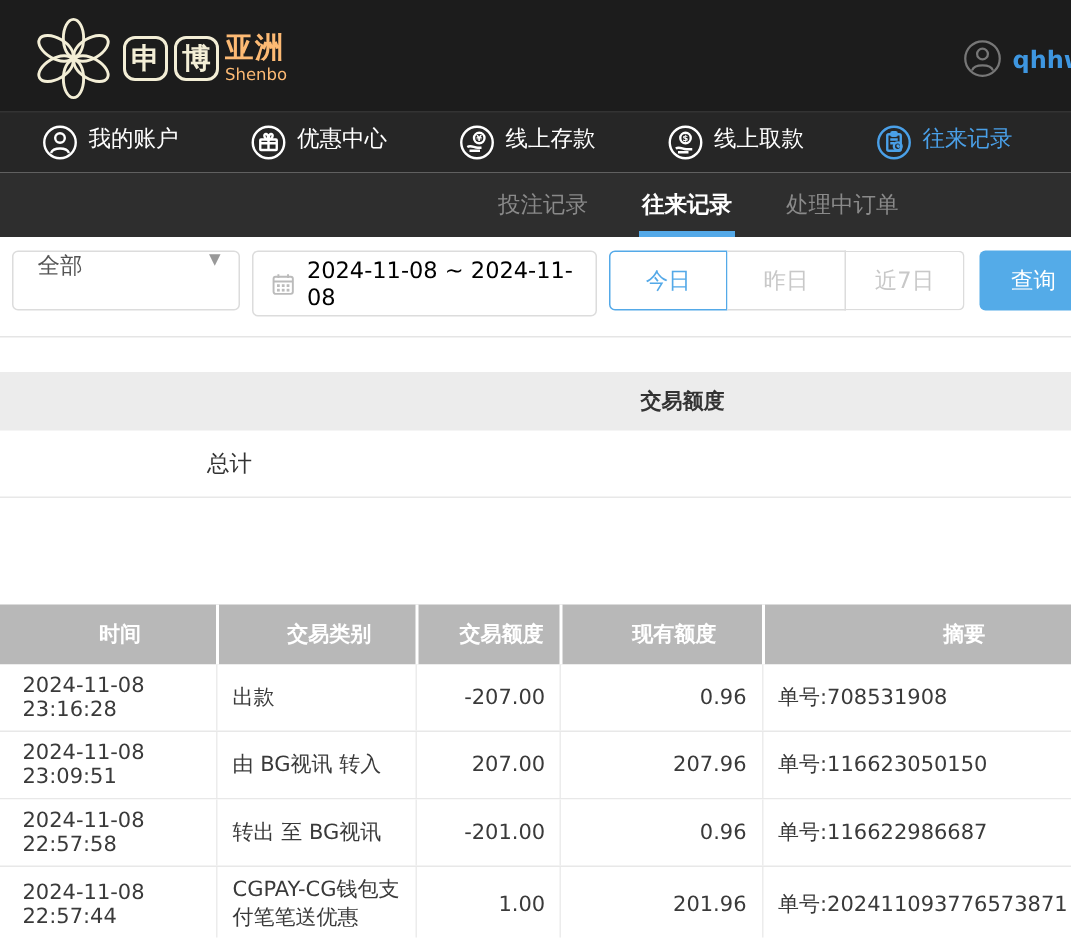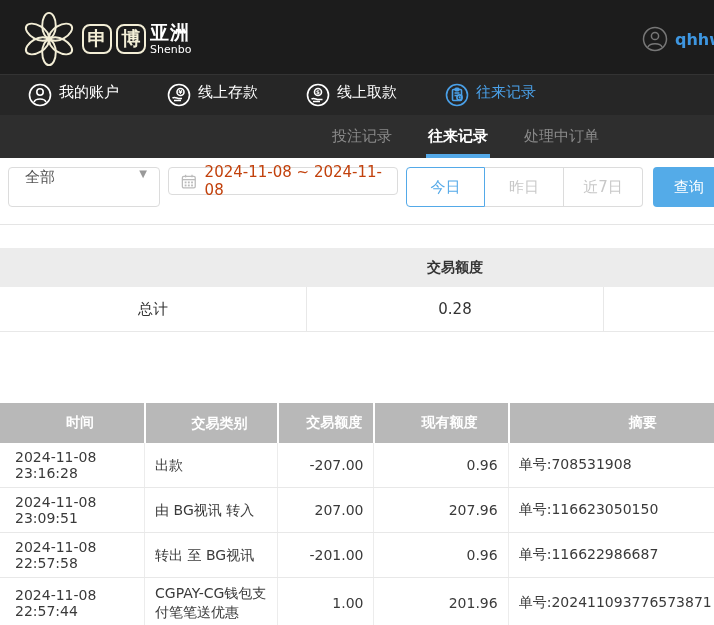--- a/index.html
+++ b/index.html
@@ -6,21 +6,21 @@
   html,body { width:714px; height:625px; overflow:hidden; }
   body { font-family:"DejaVu Sans","Liberation Sans",sans-serif; background:#fff; position:relative; }
 
   
   .top-header { position:relative; height:74px; background:#1c1c1c; }
   .logo-group { position:absolute; left:20px; top:10px; display:flex; align-items:center; }
   .logo-flower { width:58px; height:58px; }
   .logo-box { width:30px; height:30px; border:2px solid #f3eed6; border-radius:8px; color:#f3eed6;
               font-size:19px; font-weight:bold; display:flex; align-items:center; justify-content:center;
               margin-left:4px; }
-  .logo-region { margin-left:4px; color:#ffffff; line-height:1; }
+  .logo-region { margin-left:4px; color:#fdba74; line-height:1; }
   .logo-region .cn { font-size:19px; font-weight:bold; letter-spacing:1px; }
   .logo-region .en { font-size:11px; margin-top:2px; }
   .user-area { position:absolute; right:-10px; top:26px; display:flex; align-items:center; gap:7px; }
   .user-name { color:#3e96e0; font-size:16px; font-weight:bold; white-space:nowrap; }
 
   
   .nav-bar { height:41px; background:#262626; display:flex; align-items:center; padding-left:28px; gap:48px; border-top:1px solid #333; }
   .nav-item { display:flex; align-items:flex-start; gap:7px; color:#fff; font-size:15px; cursor:pointer; white-space:nowrap; flex:0 0 auto; }
   .nav-item.active { color:#4aa0e8; }
   .nav-icon { width:24px; height:24px; flex:0 0 auto; }
@@ -29,22 +29,22 @@
   .subnav { height:43px; background:#2e2e2e; display:flex; align-items:flex-start; padding-left:330px; gap:32px; }
   .subnav-tab { position:relative; height:43px; display:flex; align-items:center; color:#8a8a8a; font-size:15px; cursor:pointer; white-space:nowrap; padding:0 2px; }
   .subnav-tab.active { color:#fff; font-weight:bold; }
   .subnav-tab.active::after { content:""; position:absolute; left:0; right:0; bottom:0; height:4px; background:#54a9e8; }
 
   
   .filter-row { position:absolute; top:167px; left:0; width:714px; height:40px; }
   .select-box { position:absolute; left:8px; width:152px; height:40px; border:1px solid #dcdcdc; border-radius:4px;
                 display:flex; align-items:flex-start; padding:0 12px 0 16px; font-size:15px; color:#555; background:#fff; cursor:pointer; }
   .select-arrow { margin-left:auto; font-size:10px; color:#999; }
-  .date-box { position:absolute; left:168px; width:230px; height:28px; border:1px solid #dcdcdc; border-radius:4px;
-              display:flex; align-items:center; gap:8px; padding:0 12px; font-size:15px; color:#c2410c; background:#fff; cursor:pointer; }
+  .date-box { position:absolute; left:168px; width:230px; height:44px; border:1px solid #dcdcdc; border-radius:4px;
+              display:flex; align-items:center; gap:8px; padding:0 12px; font-size:15px; color:#000000; background:#fff; cursor:pointer; }
   .quick-group { position:absolute; left:406px; width:237px; height:40px; display:flex; }
   .quick-btn { width:79px; height:40px; background:#fff; border:1px solid #dcdcdc; font-size:15px; color:#c8c8c8;
                display:flex; align-items:center; justify-content:center; cursor:pointer; }
   .quick-btn:nth-child(1){ border-radius:4px 0 0 4px; }
   .quick-btn:nth-child(2){ border-left:none; }
   .quick-btn:nth-child(3){ border-left:none; border-radius:0 4px 4px 0; }
   .quick-btn.active { border:1px solid #54a9e8; color:#54a9e8; }
   .search-btn { position:absolute; left:653px; width:72px; height:40px; background:#54abe8; color:#fff; border:none;
                 border-radius:4px; font-size:15px; cursor:pointer; }
 
@@ -111,20 +111,30 @@
     <svg class="nav-icon" viewBox="0 0 24 24">
       <circle class="icon-stroke" cx="12" cy="12" r="10.5"></circle>
       <circle class="icon-stroke" cx="12" cy="9" r="3.2"></circle>
       <path class="icon-stroke" d="M6 19 C7.5 15 16.5 15 18 19"></path>
     </svg>
     <span>我的账户</span>
   </div>
   <div class="nav-item">
     <svg class="nav-icon" viewBox="0 0 24 24">
       <circle class="icon-stroke" cx="12" cy="12" r="10.5"></circle>
+      <rect class="icon-stroke" x="6.5" y="10" width="11" height="7" rx="0.5"></rect>
+      <line class="icon-stroke" x1="6.5" y1="12.5" x2="17.5" y2="12.5"></line>
+      <line class="icon-stroke" x1="12" y1="10" x2="12" y2="17"></line>
+      <path class="icon-stroke" d="M12 10 C9 9.5 8.5 6.5 10.2 6.3 C12 6.1 12 10 12 10 C12 10 12 6.1 13.8 6.3 C15.5 6.5 15 9.5 12 10"></path>
+    </svg>
+    <span>优惠中心</span>
+  </div>
+  <div class="nav-item">
+    <svg class="nav-icon" viewBox="0 0 24 24">
+      <circle class="icon-stroke" cx="12" cy="12" r="10.5"></circle>
       <circle class="icon-stroke" cx="13.5" cy="9" r="3.5"></circle>
       <text x="13.5" y="10.8" font-size="5.5" fill="#fff" text-anchor="middle" stroke="none" font-weight="bold">¥</text>
       <path class="icon-stroke" d="M5.5 15 C8 13.5 10 15.5 12.5 15.5 L15 15.5 M7 17.5 L14 17.5"></path>
     </svg>
     <span>线上存款</span>
   </div>
   <div class="nav-item">
     <svg class="nav-icon" viewBox="0 0 24 24">
       <circle class="icon-stroke" cx="12" cy="12" r="10.5"></circle>
       <circle class="icon-stroke" cx="12" cy="9" r="3.5"></circle>
@@ -187,21 +197,20 @@
 <div class="hr-divider"></div>
 
 <div class="summary-table">
   <div class="summary-head">
     <div class="cell col-a"></div>
     <div class="cell col-b">交易额度</div>
     <div class="cell col-c"></div>
   </div>
   <div class="summary-body">
     <div class="cell col-a">总计</div>
-    <div class="cell col-b">0.28</div>
     <div class="cell col-c"></div>
   </div>
 </div>
 
 <div class="data-table">
   <div class="dt-head">
     <div class="hcell c-time">时间</div>
     <div class="hcell c-type">交易类别</div>
     <div class="hcell c-amt">交易额度</div>
     <div class="hcell c-bal">现有额度</div>

